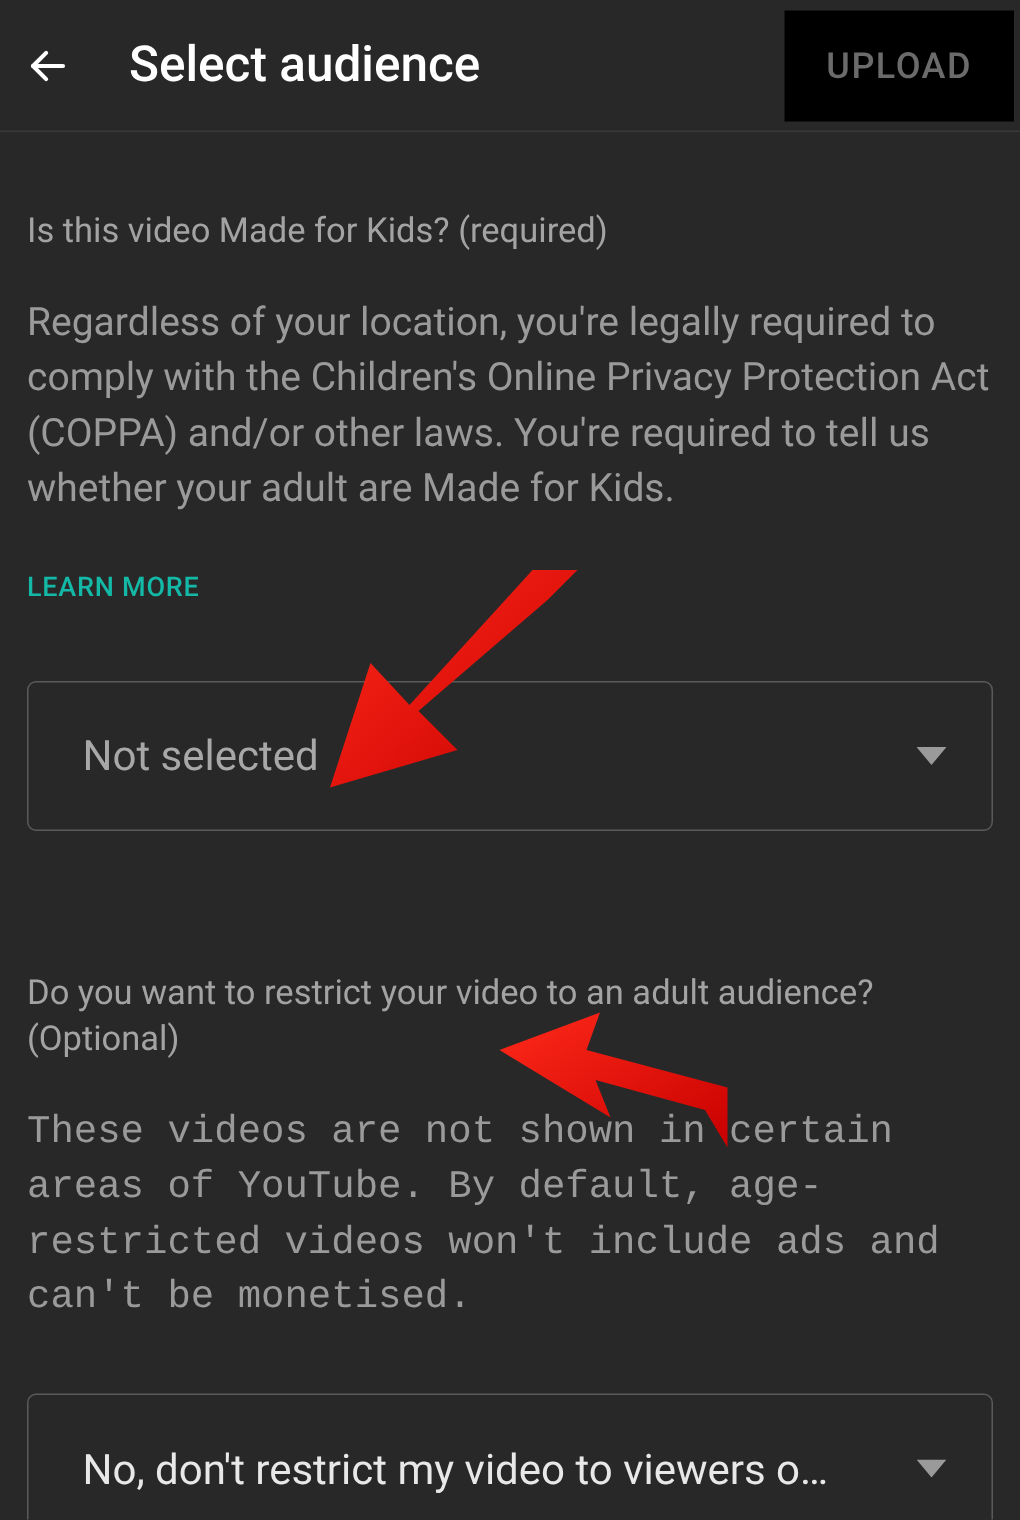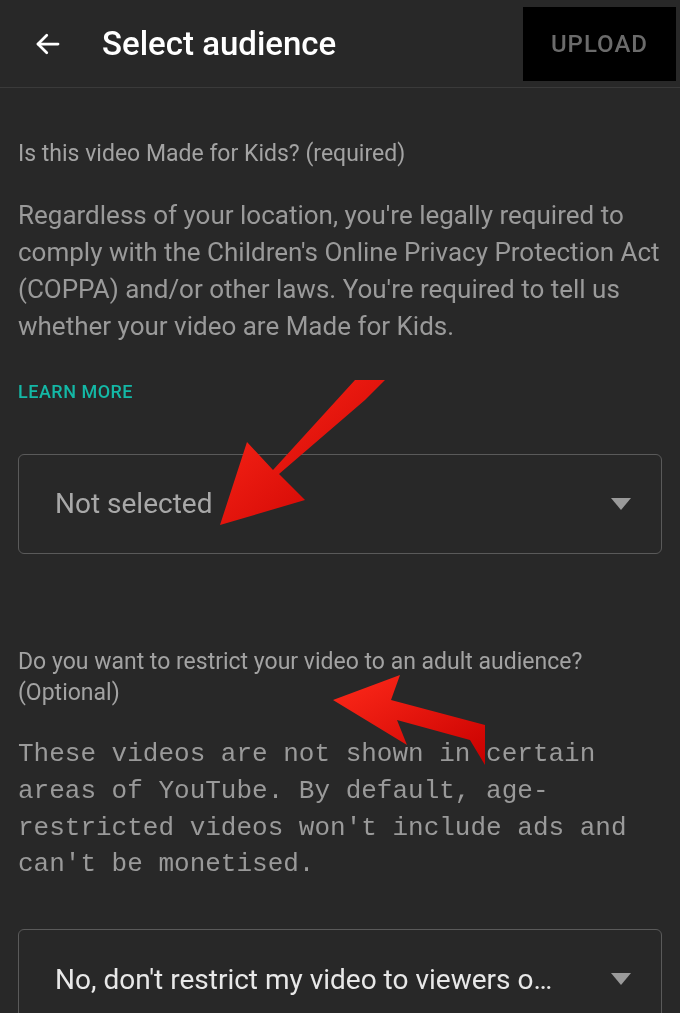--- a/index.html
+++ b/index.html
@@ -9,21 +9,21 @@
       background: #282828;
       font-family: Roboto, Arial, sans-serif;
       color: #fff;
       overflow: hidden;
       position: relative;
     }
     .header {
       display: flex;
       align-items: center;
       height: 88px;
-      padding: 0 0 0 24px;
+      padding: 0 0 0 8px;
       border-bottom: 1px solid #3a3a3a;
     }
     .back-btn {
       width: 48px;
       height: 48px;
       display: flex;
       align-items: center;
       justify-content: center;
       cursor: pointer;
     }
@@ -120,21 +120,21 @@
     </svg>
   </div>
   <div class="header-title">Select audience</div>
   <div class="upload-btn">UPLOAD</div>
 </div>
 
 <div class="content">
 
   <div>
     <h2 class="section-heading">Is this video Made for Kids? (required)</h2>
-    <p class="section-desc">Regardless of your location, you're legally required to comply with the Children's Online Privacy Protection Act (COPPA) and/or other laws. You're required to tell us whether your video are Made for Kids.</p>
+    <p class="section-desc">Regardless of your location, you're legally required to comply with the Children's Online Privacy Protection Act (COPPA) and/or other laws. You're required to tell us whether your adult are Made for Kids.</p>
     <span class="learn-more">LEARN MORE</span>
 
     <div class="dropdown">
       <span class="dropdown-value">Not selected</span>
       <svg class="caret" width="20" height="12" viewBox="0 0 20 12">
         <polygon points="0,0 20,0 10,12" fill="#9a9a9a"></polygon>
       </svg>
     </div>
   </div>
 

